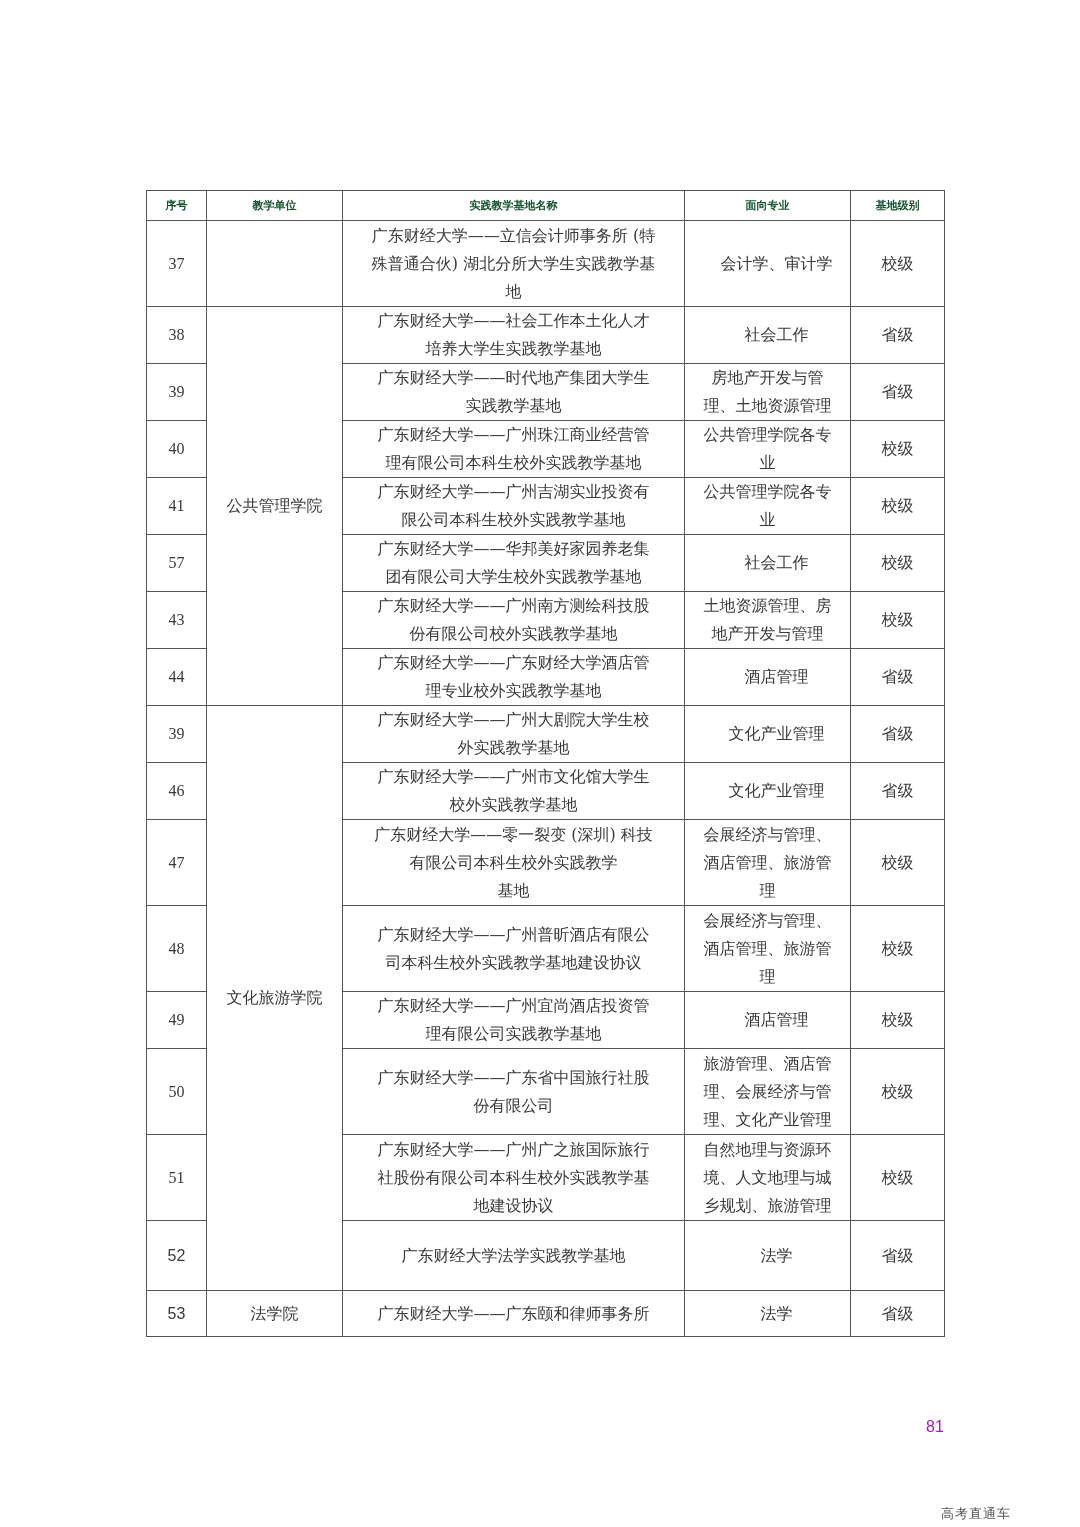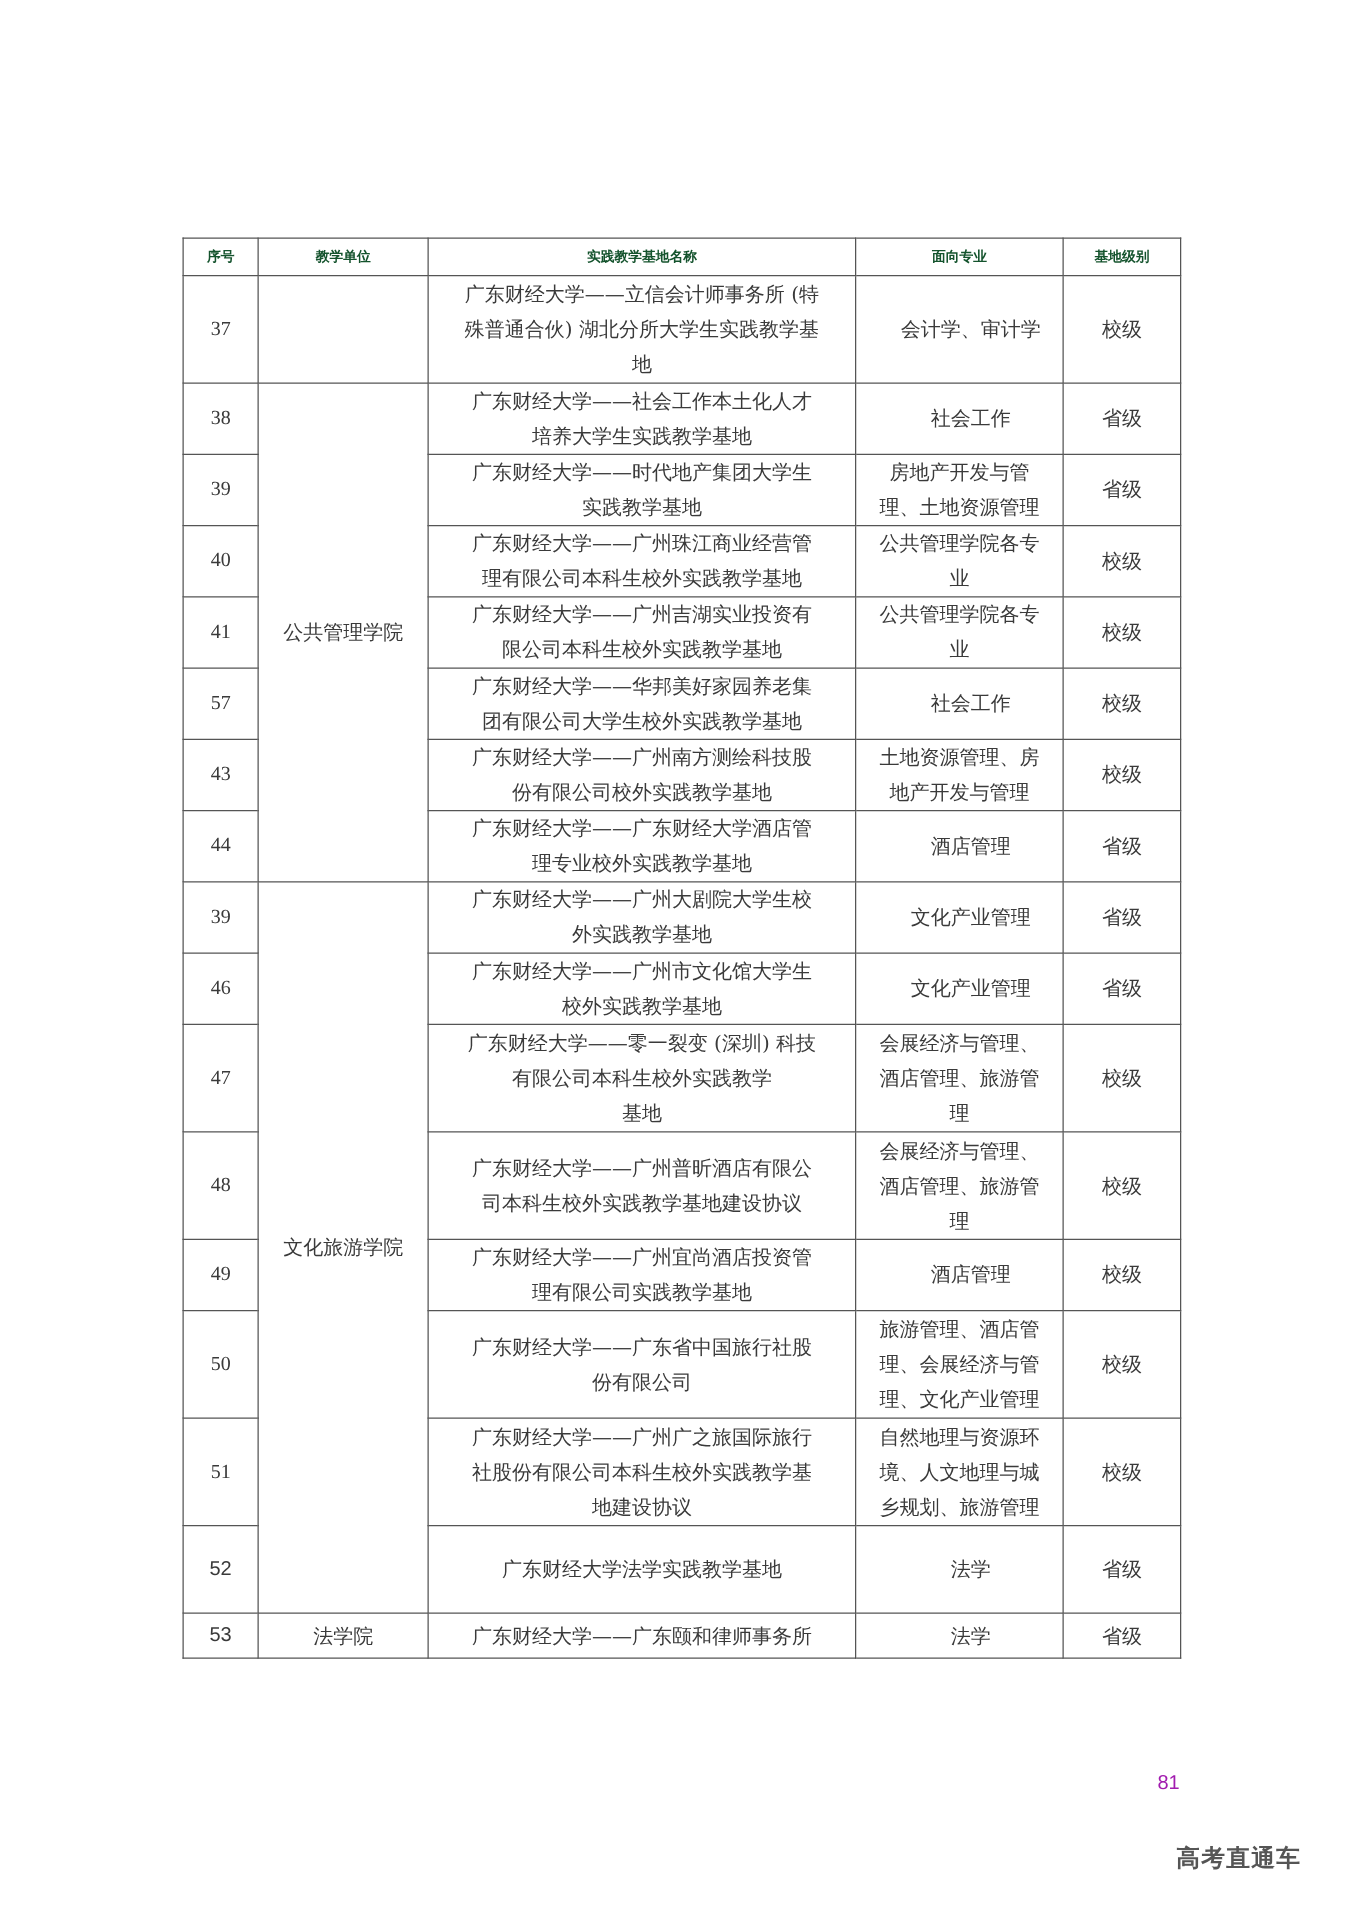--- a/index.html
+++ b/index.html
@@ -10,21 +10,21 @@
       font-size:16px; line-height:28px; font-weight:normal; color:#3a3a3a; }
     .tbl th { font-weight:bold; color:#14532d; height:29px; font-size:11px;margin-top:16px; }
     .c1 { width:60px; } .c2 { width:136px; } .c3 { width:342px; } .c4 { width:166px; } .c5 { width:94px; }
     .num { font-family: Liberation Serif, serif; font-size:17px;margin-left:38px; }
     .numsans { font-family: Liberation Sans, sans-serif; font-size:18px; color:#111; }
     .name { white-space:pre-line;margin-top:36px; }
     .major { white-space:pre-line; text-align:left; padding-left:10px; }
     .major.center { text-align:center;padding-left:24px; }
     .top { vertical-align:top; padding-top:4px; }
     .pagenum { position:absolute; left:926px; top:1418px; font-family:"Liberation Sans", sans-serif; font-size:16px; color:#a21caf; }
-    .watermark { position:absolute; left:941px; top:1474px; font-family:"DejaVu Sans", sans-serif; font-size:19px; color:#555; letter-spacing:1px;font-weight:bold; }
+    .watermark { position:absolute; left:941px; top:1505px; font-family:"DejaVu Sans", sans-serif; font-size:13px; color:#555; letter-spacing:1px; }
   </style>
 </head>
 <body>
 
 <table class="tbl">
   <colgroup>
       <col class="c1">
       <col class="c2">
       <col class="c3">
       <col class="c4">
@@ -162,21 +162,21 @@
 境、人文地理与城
 乡规划、旅游管理</td>
       <td>校级</td>
     </tr>
     <tr style="height:70px">
       <td class="numsans top">52</td>
       <td class="name">广东财经大学法学实践教学基地</td>
       <td class="major center">法学</td>
       <td>省级</td>
     </tr>
-    <tr style="height:36px">
+    <tr style="height:46px">
       <td class="numsans">53</td>
       <td>法学院</td>
       <td class="name">广东财经大学——广东颐和律师事务所</td>
       <td class="major center">法学</td>
       <td>省级</td>
     </tr>
   </tbody>
 </table>
 
 <div class="pagenum">81</div>

